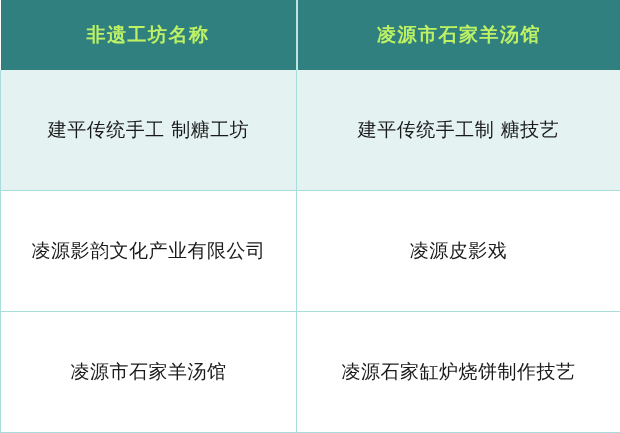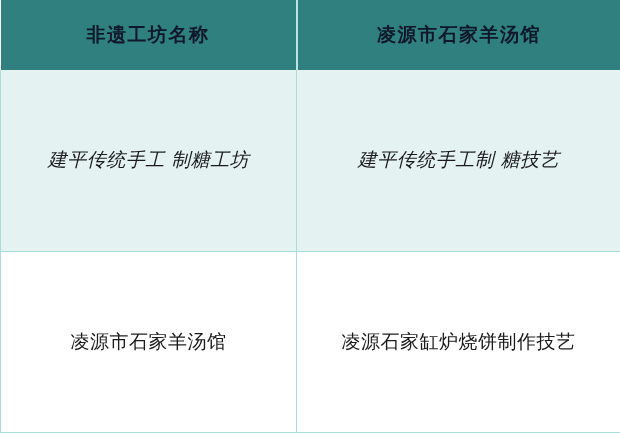--- a/index.html
+++ b/index.html
@@ -25,21 +25,21 @@
 
   #heritage-table col.col-workshop { width: 296px; }
   #heritage-table col.col-project  { width: 324px; }
 
   
   thead tr {
     height: 70px;
   }
   thead th {
     background: #2F807E;
-    color: #0f172a;
+    color: #bef264;
     font-size: 19px;
     font-weight: bold;
     letter-spacing: 1.5px;
     text-align: center;
     vertical-align: middle;
     padding: 0;
     margin: 0;
     border: none;
   }
   thead th.th-workshop {
@@ -60,21 +60,20 @@
     padding: 0 6px;
     box-sizing: border-box;
     border-bottom: 1px solid #A9DDDC;
     border-right: 1px solid #A9DDDC;
   }
   tbody td.cell-first {
     border-left: 1px solid #A9DDDC;
   }
   tbody tr.row-shaded td {
     background: #E4F2F2;
-    font-style: italic;
   }
   tbody tr.row-plain td {
     background: #FFFFFF;
   }
   tbody tr.row-last td {
     border-bottom: 2px solid #3E8C8A;
   }
   tbody td.cell-last {
     border-right: 1px solid #A9DDDC;
   }
@@ -94,17 +93,21 @@
       <th class="th-project">凌源市石家羊汤馆</th>
     </tr>
   </thead>
 
   <tbody>
     <tr class="row-shaded">
       <td class="cell-first">建平传统手工 制糖工坊</td>
       <td class="cell-last">建平传统手工制 糖技艺</td>
     </tr>
     <tr class="row-plain">
+      <td class="cell-first">凌源影韵文化产业有限公司</td>
+      <td class="cell-last">凌源皮影戏</td>
+    </tr>
+    <tr class="row-plain">
       <td class="cell-first">凌源市石家羊汤馆</td>
       <td class="cell-last">凌源石家缸炉烧饼制作技艺</td>
     </tr>
   </tbody>
 </table>
 
 </body></html>

